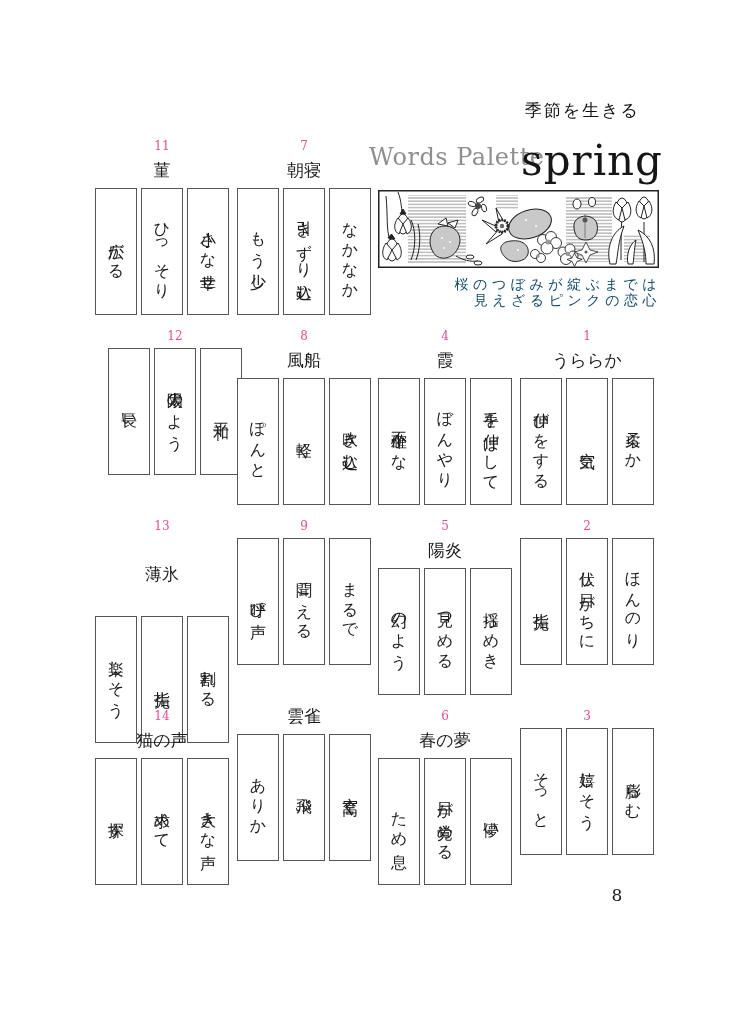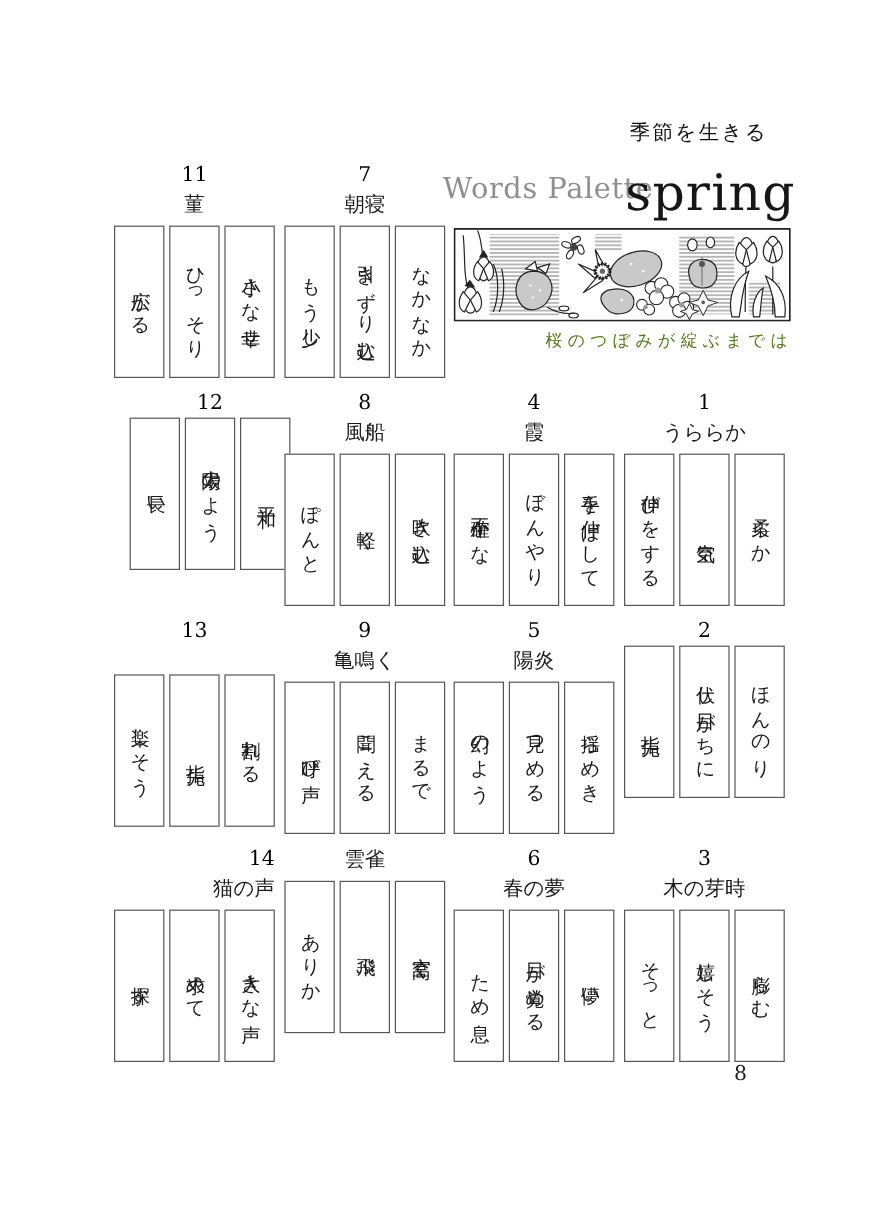--- a/index.html
+++ b/index.html
@@ -22,28 +22,28 @@
     position:absolute; top:140px; right:75px;
     font-family:"DejaVu Serif", serif;
     font-size:42px; line-height:1; letter-spacing:1px; color:#161616;margin-left:40px;
   }
   .band{
     position:absolute; left:378px; top:190px; width:281px; height:78px;
   }
   .poem{
     position:absolute; top:276px; right:77px; text-align:right;
     font-family:"DejaVu Serif", serif;
-    font-size:14px; line-height:16px; letter-spacing:4.5px; color:#4d7c0f;
+    font-size:14px; line-height:16px; letter-spacing:4.5px; color:#0c4a6e;
     white-space:nowrap;
   }
   
   .group{position:absolute; width:134px; display:flex; flex-direction:column;}
   .group-number{
     height:24px; line-height:24px; text-align:center;
-    font-family:"DejaVu Serif", serif; font-size:17px; color:#000000;
+    font-family:"DejaVu Serif", serif; font-size:12px; color:#ec4899;
   }
   .group-title{
     height:30px; line-height:26px; text-align:center;
     font-size:17px; color:#1b1b1b;
   }
   .group-boxes{display:flex; gap:4px; height:127px;}
   .word-box{
     width:42px; box-sizing:border-box; background:#fff;
     border:1px solid #555;
     display:flex; align-items:center; justify-content:center;
@@ -174,20 +174,21 @@
         <path d="M271,11 C276,18 274,26 269,28 L266,16 Z"></path>
         <path d="M232,74 C228,58 234,42 246,36 C240,52 240,64 238,74 Z"></path>
         <path d="M276,74 C278,58 272,46 260,40 C266,54 268,64 268,74 Z"></path>
         <path d="M250,74 C248,64 252,54 258,50 C256,60 256,68 255,74 Z"></path>
       </g>
     </svg>
   </div>
 
   <div class="poem">
     <div>桜のつぼみが綻ぶまでは</div>
+    <div>見えざるピンクの恋心</div>
   </div>
 
   <div id="groups">
       <div class="group" style="left: 95px; top: 134px;">
     <div class="group-number">11</div>
     <div class="group-title">菫</div>
     <div class="group-boxes">
       <div class="word-box">
             <span>広がる</span>
           </div>
@@ -268,35 +269,35 @@
       <div class="word-box">
             <span>空気</span>
           </div>
       <div class="word-box">
             <span>柔らか</span>
           </div>
     </div>
   </div>
       <div class="group" style="left: 95px; top: 514px; gap: 24px;">
     <div class="group-number">13</div>
+    <div class="group-title">薄氷</div>
     <div class="group-boxes">
       <div class="word-box">
             <span>楽しそう</span>
           </div>
       <div class="word-box">
             <span>指先</span>
           </div>
       <div class="word-box">
             <span>割れる</span>
           </div>
     </div>
   </div>
       <div class="group" style="left: 237px; top: 514px;">
     <div class="group-number">9</div>
-    <div class="group-title">亀鳴く</div>
     <div class="group-boxes">
       <div class="word-box">
             <span>呼び声</span>
           </div>
       <div class="word-box">
             <span>聞こえる</span>
           </div>
       <div class="word-box">
             <span>まるで</span>
           </div>
@@ -324,21 +325,21 @@
             <span>指先</span>
           </div>
       <div class="word-box">
             <span>伏し目がちに</span>
           </div>
       <div class="word-box">
             <span>ほんのり</span>
           </div>
     </div>
   </div>
-      <div class="group" style="left: 95px; top: 704px; align-items: flex-end;">
+      <div class="group" style="left: 95px; top: 704px;">
     <div class="group-number">14</div>
     <div class="group-title">猫の声</div>
     <div class="group-boxes">
       <div class="word-box">
             <span>探す</span>
           </div>
       <div class="word-box">
             <span>求めて</span>
           </div>
       <div class="word-box">
@@ -370,21 +371,20 @@
       <div class="word-box">
             <span>目が覚める</span>
           </div>
       <div class="word-box">
             <span>儚い</span>
           </div>
     </div>
   </div>
       <div class="group" style="left: 520px; top: 704px;">
     <div class="group-number">3</div>
-    <div class="group-title">木の芽時</div>
     <div class="group-boxes">
       <div class="word-box">
             <span>そっと</span>
           </div>
       <div class="word-box">
             <span>嬉しそう</span>
           </div>
       <div class="word-box">
             <span>膨らむ</span>
           </div>

